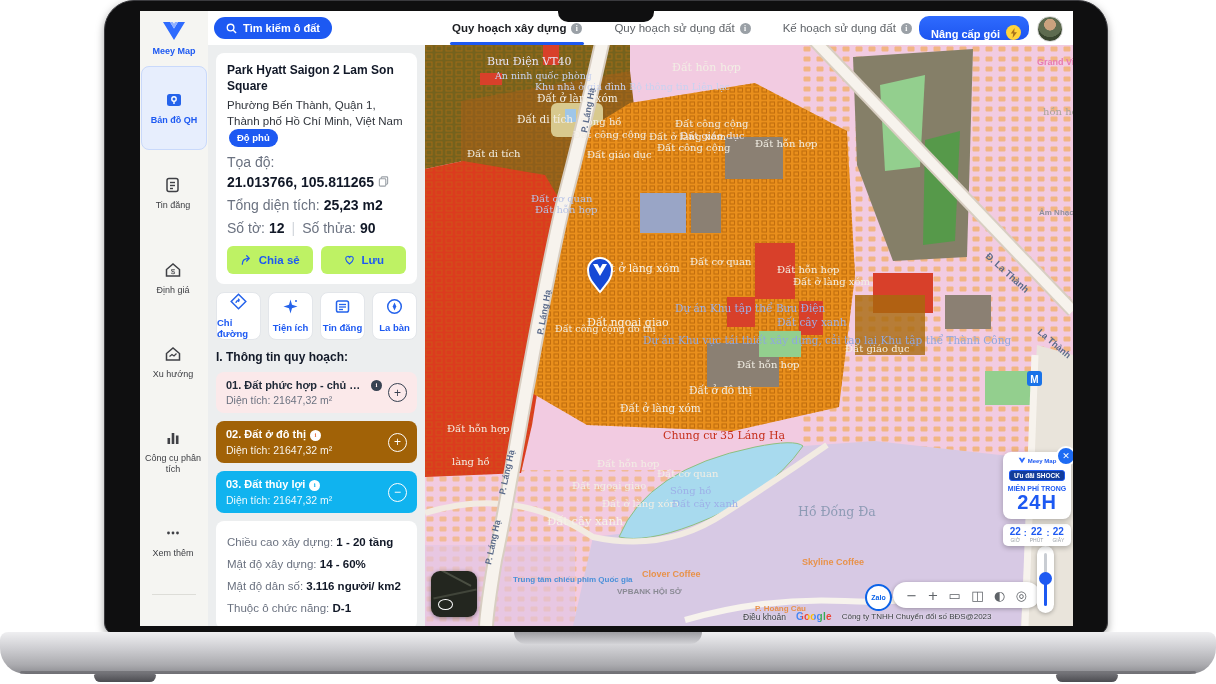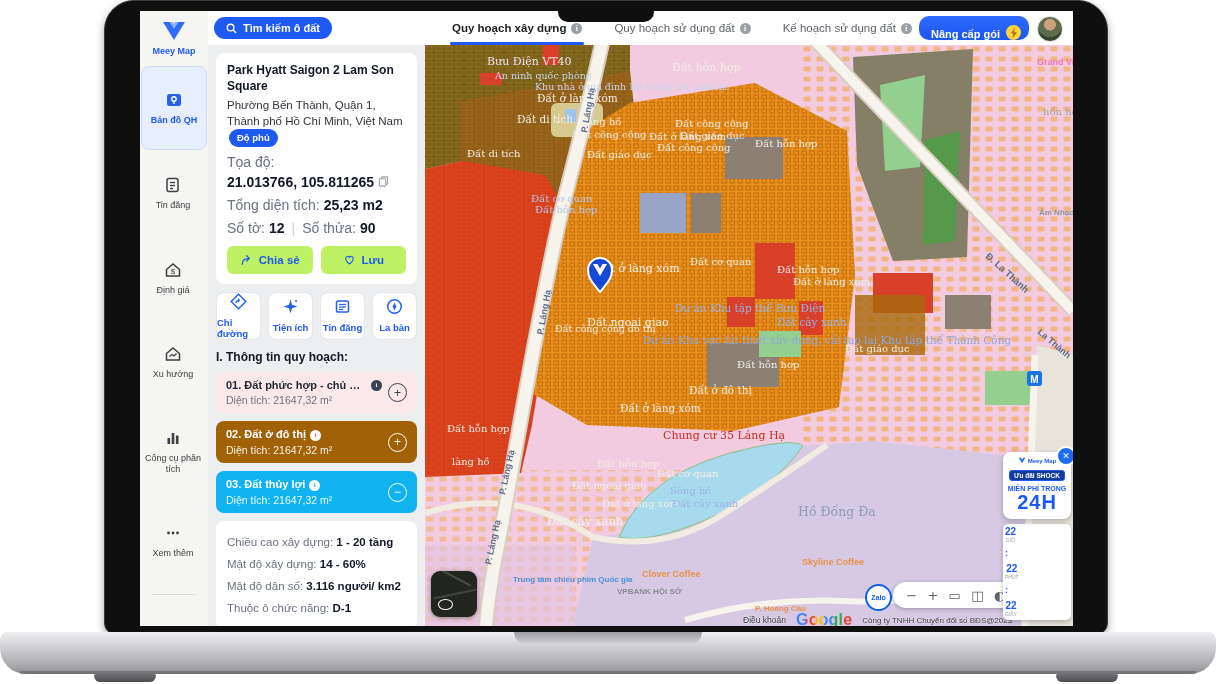--- a/index.html
+++ b/index.html
@@ -92,21 +92,21 @@
   .promo{position:absolute;left:578px;top:407px;width:68px;z-index:30;}
   .promo-card{position:relative;background:#fff;border-radius:8px;box-shadow:0 2px 6px rgba(0,0,0,.25);padding:5px 4px 6px;text-align:center;}
   .promo-x{position:absolute;right:-5px;top:-6px;width:16px;height:16px;border-radius:50%;background:#1D6BF3;border:2px solid #fff;
            color:#fff;font-size:9px;line-height:16px;text-align:center;cursor:pointer;}
   .promo-logo{display:flex;align-items:center;justify-content:center;gap:2px;font-size:6px;font-weight:bold;color:#1D59F2;}
   .promo-badge{display:inline-block;border:1px solid #1D59F2;background:#123C9B;color:#fff;font-size:6.5px;font-weight:bold;
                border-radius:3px;padding:1px 4px;margin-top:2px;}
   .promo-l1{font-size:7px;font-weight:bold;color:#1D59F2;margin-top:3px;}
   .promo-l2{font-size:20px;font-weight:bold;color:#1D59F2;letter-spacing:1px;line-height:1.05;}
   .count{margin-top:5px;background:#fff;border-radius:5px;box-shadow:0 2px 5px rgba(0,0,0,.25);
-         display:flex;align-items:flex-start;justify-content:center;gap:3px;padding:2px 2px 3px;flex-direction:column;}
+         display:flex;align-items:flex-start;justify-content:center;gap:3px;padding:2px 2px 3px;}
   .cu{text-align:center;}
   .cu .cv{font-size:10px;font-weight:bold;color:#1D59F2;}
   .cu .cl{font-size:5px;color:#9AA0A6;}
   .colon{font-size:9px;color:#1D59F2;font-weight:bold;line-height:14px;}
   .mini-map{position:absolute;left:6px;top:526px;width:46px;height:46px;border-radius:9px;background:#23261f;
             box-shadow:0 1px 4px rgba(0,0,0,.4);overflow:hidden;cursor:pointer;}
   .mini-map .mm1{position:absolute;left:8px;top:6px;width:34px;height:2px;background:#4a4e42;transform:rotate(28deg);}
   .mini-map .mm2{position:absolute;left:2px;top:22px;width:44px;height:2px;background:#41453a;transform:rotate(-12deg);}
   .mini-map .mmc{position:absolute;left:7px;bottom:7px;width:13px;height:9px;border:1.6px solid #fff;border-radius:50%;}
   .zalo{position:absolute;left:440px;top:539px;width:27px;height:27px;border-radius:50%;background:#fff;border:2px solid #0C63E8;
@@ -114,21 +114,21 @@
   .mtoolbar{position:absolute;left:468px;top:537px;width:147px;height:26px;background:#fff;border-radius:13px;
             box-shadow:0 1px 4px rgba(0,0,0,.3);display:flex;align-items:center;justify-content:space-around;padding:0 8px;box-sizing:border-box;}
   .mtool{color:#5F6368;font-size:13px;line-height:1;cursor:pointer;font-family:"DejaVu Sans",sans-serif;}
   .vslider{position:absolute;left:612px;top:501px;width:17px;height:67px;background:#fff;border-radius:9px;
            box-shadow:0 1px 4px rgba(0,0,0,.3);cursor:pointer;}
   .vs-top{position:absolute;left:7px;top:7px;width:3px;height:22px;background:#C9CDD3;border-radius:2px;}
   .vs-bot{position:absolute;left:7px;top:31px;width:3px;height:29px;background:#1D59F2;border-radius:2px;}
   .vs-knob{position:absolute;left:2px;top:26px;width:13px;height:13px;border-radius:50%;background:#1D59F2;}
   .attrib{position:absolute;left:318px;top:566px;display:flex;align-items:center;gap:10px;z-index:25;}
   .attrib .at{font-size:8.5px;color:#3c4043;text-shadow:0 0 2px rgba(255,255,255,.8);}
-  .glogo{font-size:16px;font-weight:bold;letter-spacing:.2px;
+  .glogo{font-size:10px;font-weight:bold;letter-spacing:.2px;
          background:linear-gradient(90deg,#4285F4 0 18%,#EA4335 18% 34%,#FBBC05 34% 50%,#4285F4 50% 66%,#34A853 66% 82%,#EA4335 82%);
          -webkit-background-clip:text;background-clip:text;color:transparent;}
   .at-co{font-size:8px;color:#3c4043;text-shadow:0 0 2px rgba(255,255,255,.8);}
 </style>
 </head>
 <body>
 
 <div class="stage">
   <div class="screen">
     <div class="content">

